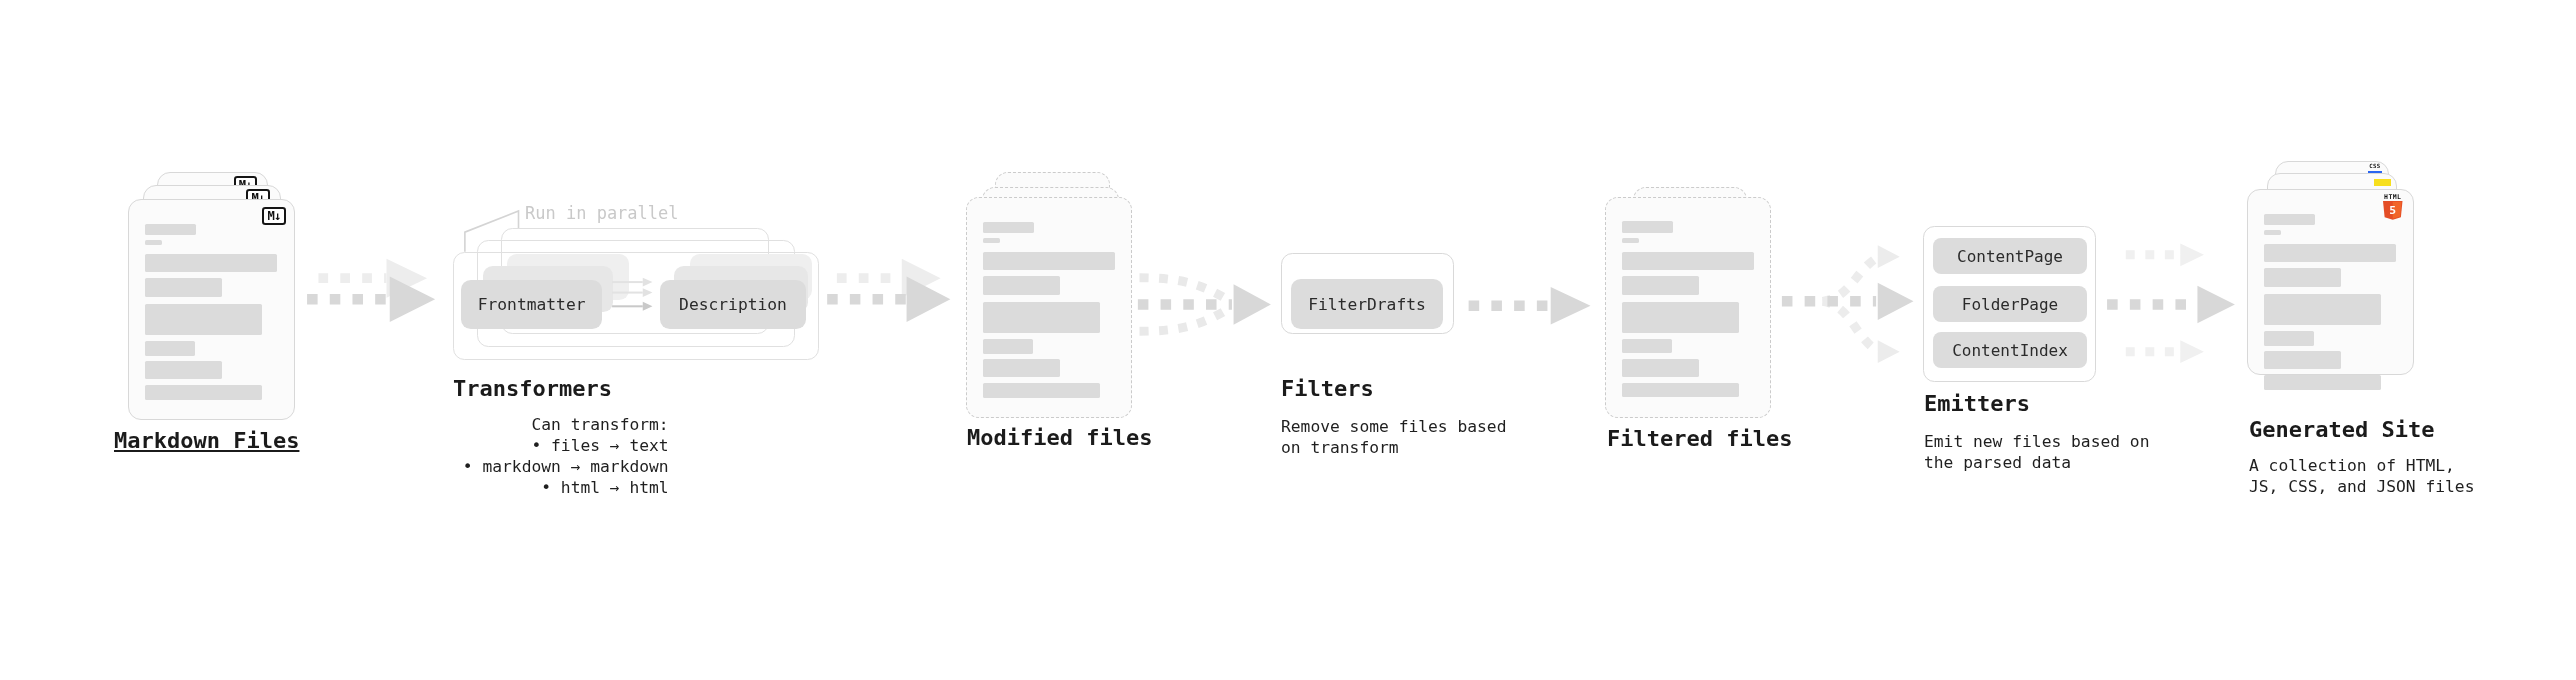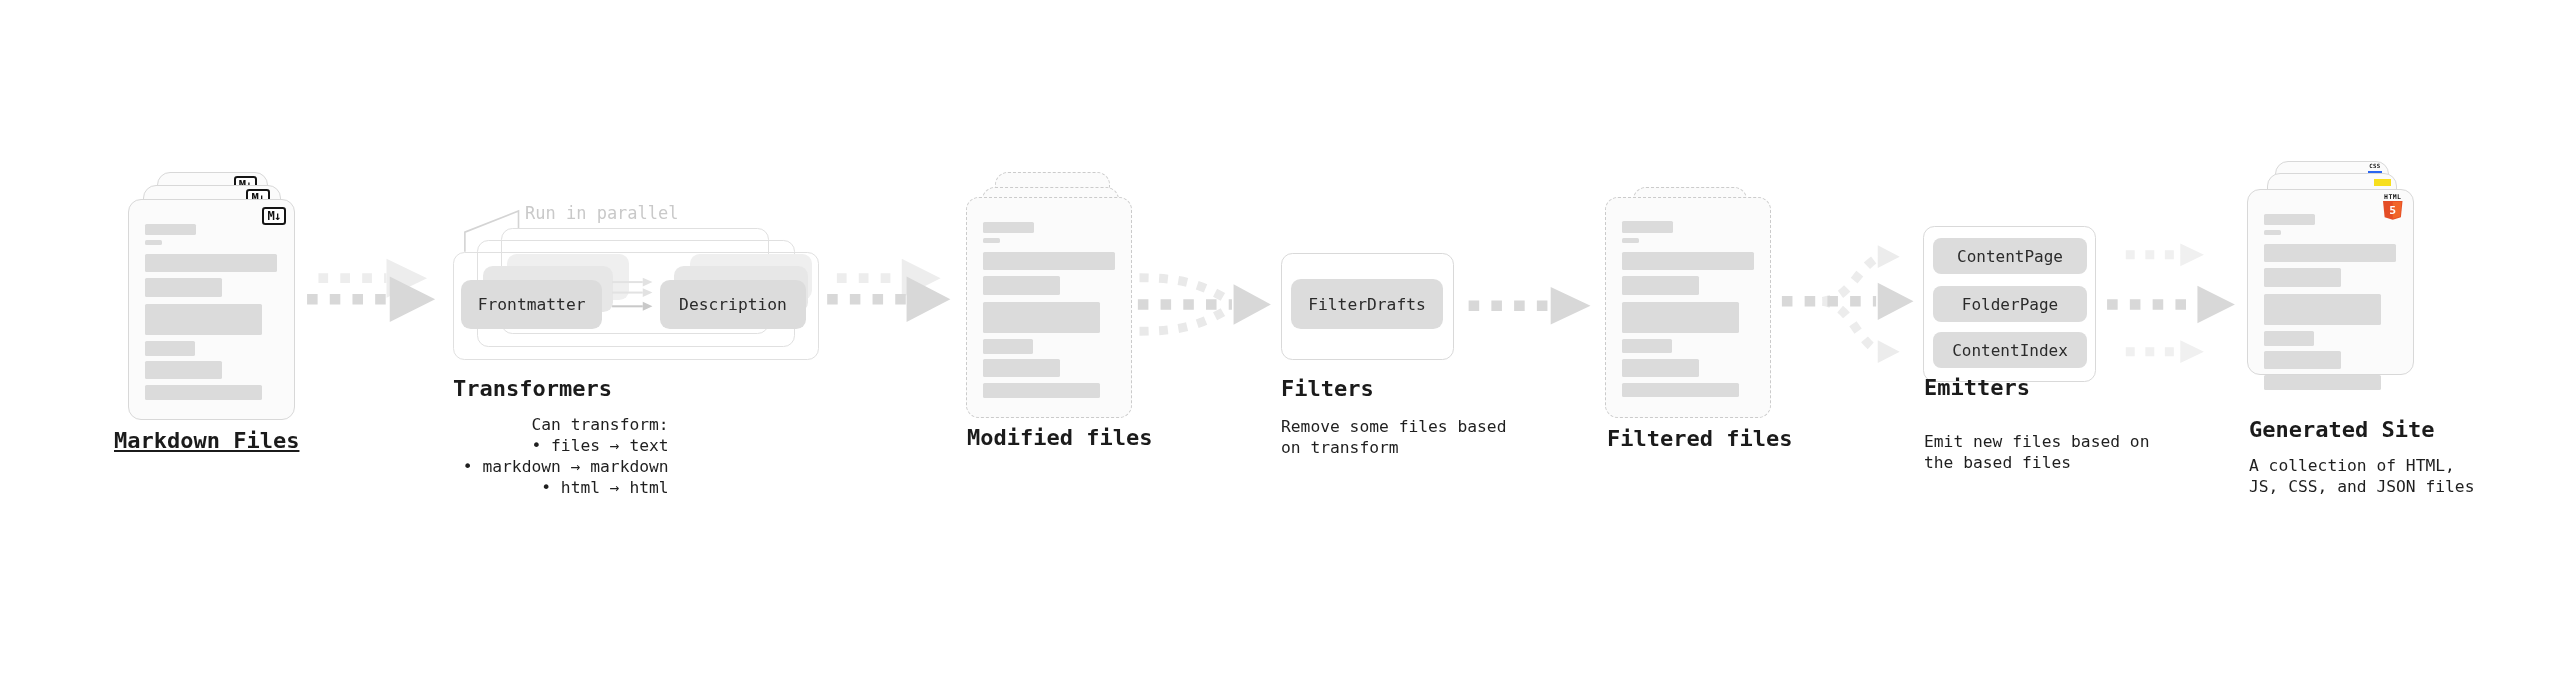--- a/index.html
+++ b/index.html
@@ -157,21 +157,21 @@
   </div>
   <div class="h" style="left:967px;top:426px;">Modified files</div>
 
   <svg style="left:1136px;top:268px;" width="140" height="73" viewBox="0 0 172 90">
     <path d="M4,12 C55,12 82,20 114,40" stroke="#e9e9e9" stroke-width="11" stroke-dasharray="11 13" fill="none"></path>
     <path d="M4,78 C55,78 82,70 114,50" stroke="#e9e9e9" stroke-width="11" stroke-dasharray="11 13" fill="none"></path>
     <line x1="2" y1="45" x2="118" y2="45" stroke="#d8d8d8" stroke-width="13" stroke-dasharray="13 15"></line>
     <polygon points="120,20 120,70 166,45" fill="#d8d8d8"></polygon>
   </svg>
 
-  <div class="wbox" style="left:1281px;top:253px;width:173px;height:107px;text-align:right;">
+  <div class="wbox" style="left:1281px;top:253px;width:173px;height:81px;text-align:right;">
     <div class="pill" style="left:9px;top:25px;width:152px;height:50px;">FilterDrafts</div>
   </div>
   <div class="h" style="left:1281px;top:377px;">Filters</div>
   <div class="desc" style="left:1281px;top:416px;">
     <div>Remove some files based</div>
     <div>on transform</div>
   </div>
 
   <svg style="left:1467px;top:286px;" width="130" height="41" viewBox="0 0 160 50">
     <line x1="2" y1="24" x2="103" y2="24" stroke="#d8d8d8" stroke-width="13" stroke-dasharray="13 15"></line>
@@ -202,24 +202,24 @@
     <polygon points="120,126 120,154 147,140" fill="#ececec"></polygon>
     <line x1="2" y1="78" x2="118" y2="78" stroke="#d8d8d8" stroke-width="13" stroke-dasharray="13 15"></line>
     <polygon points="120,55 120,101 164,78" fill="#d8d8d8"></polygon>
   </svg>
 
   <div class="wbox" style="left:1923px;top:226px;width:173px;height:156px;padding-left:20px;">
     <div class="epill" style="top:11.4px;">ContentPage</div>
     <div class="epill" style="top:59px;">FolderPage</div>
     <div class="epill" style="top:105px;">ContentIndex</div>
   </div>
-  <div class="h" style="left:1924px;top:376px;">Emitters</div>
+  <div class="h" style="left:1924px;top:392px;">Emitters</div>
   <div class="desc" style="left:1924px;top:431px;">
     <div>Emit new files based on</div>
-    <div>the based files</div>
+    <div>the parsed data</div>
   </div>
 
   <svg style="left:2103px;top:236px;" width="140" height="137" viewBox="0 0 172 168">
     <line x1="28" y1="23" x2="95" y2="23" stroke="#f0f0f0" stroke-width="11" stroke-dasharray="11 13"></line>
     <polygon points="95,9 95,37 124,23" fill="#f0f0f0"></polygon>
     <line x1="5" y1="84" x2="114" y2="84" stroke="#d8d8d8" stroke-width="13" stroke-dasharray="13 15"></line>
     <polygon points="116,61 116,107 162,84" fill="#d8d8d8"></polygon>
     <line x1="28" y1="142" x2="95" y2="142" stroke="#f0f0f0" stroke-width="11" stroke-dasharray="11 13"></line>
     <polygon points="95,128 95,156 124,142" fill="#f0f0f0"></polygon>
   </svg>

